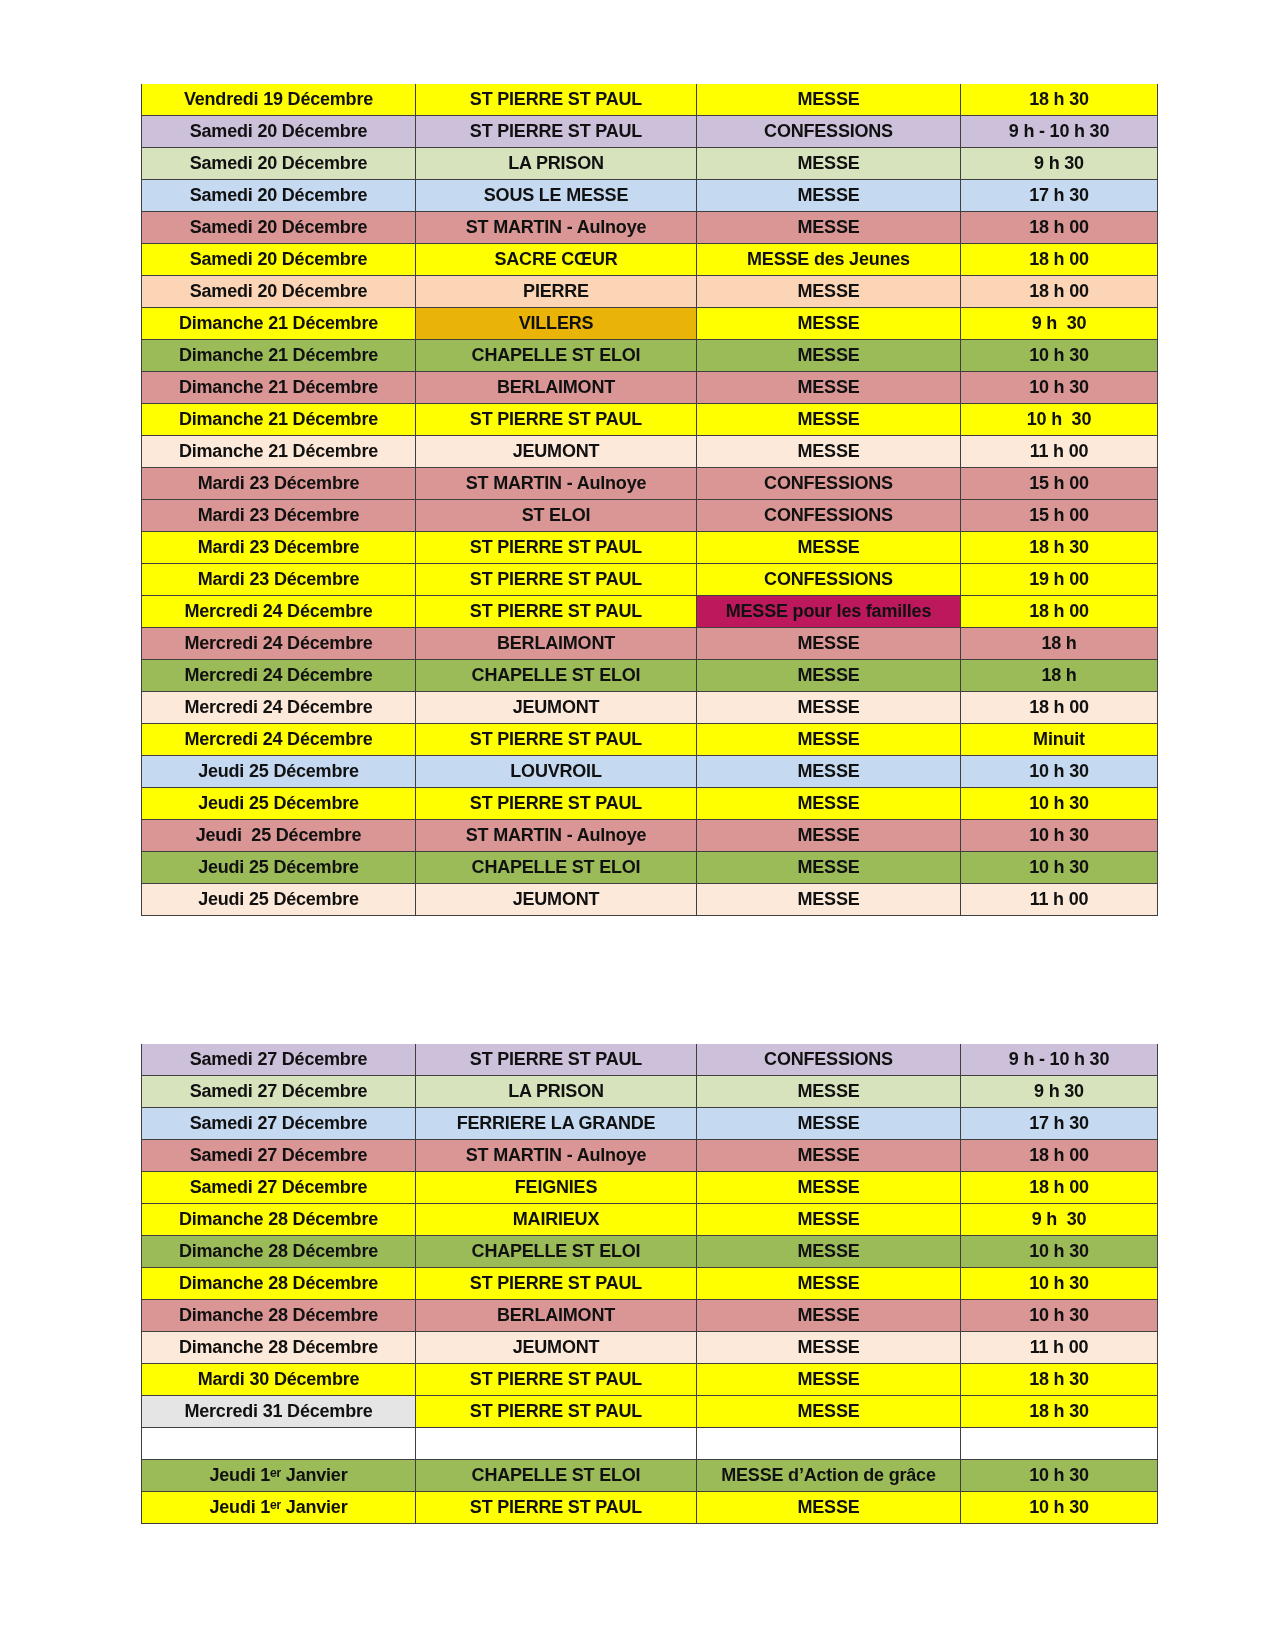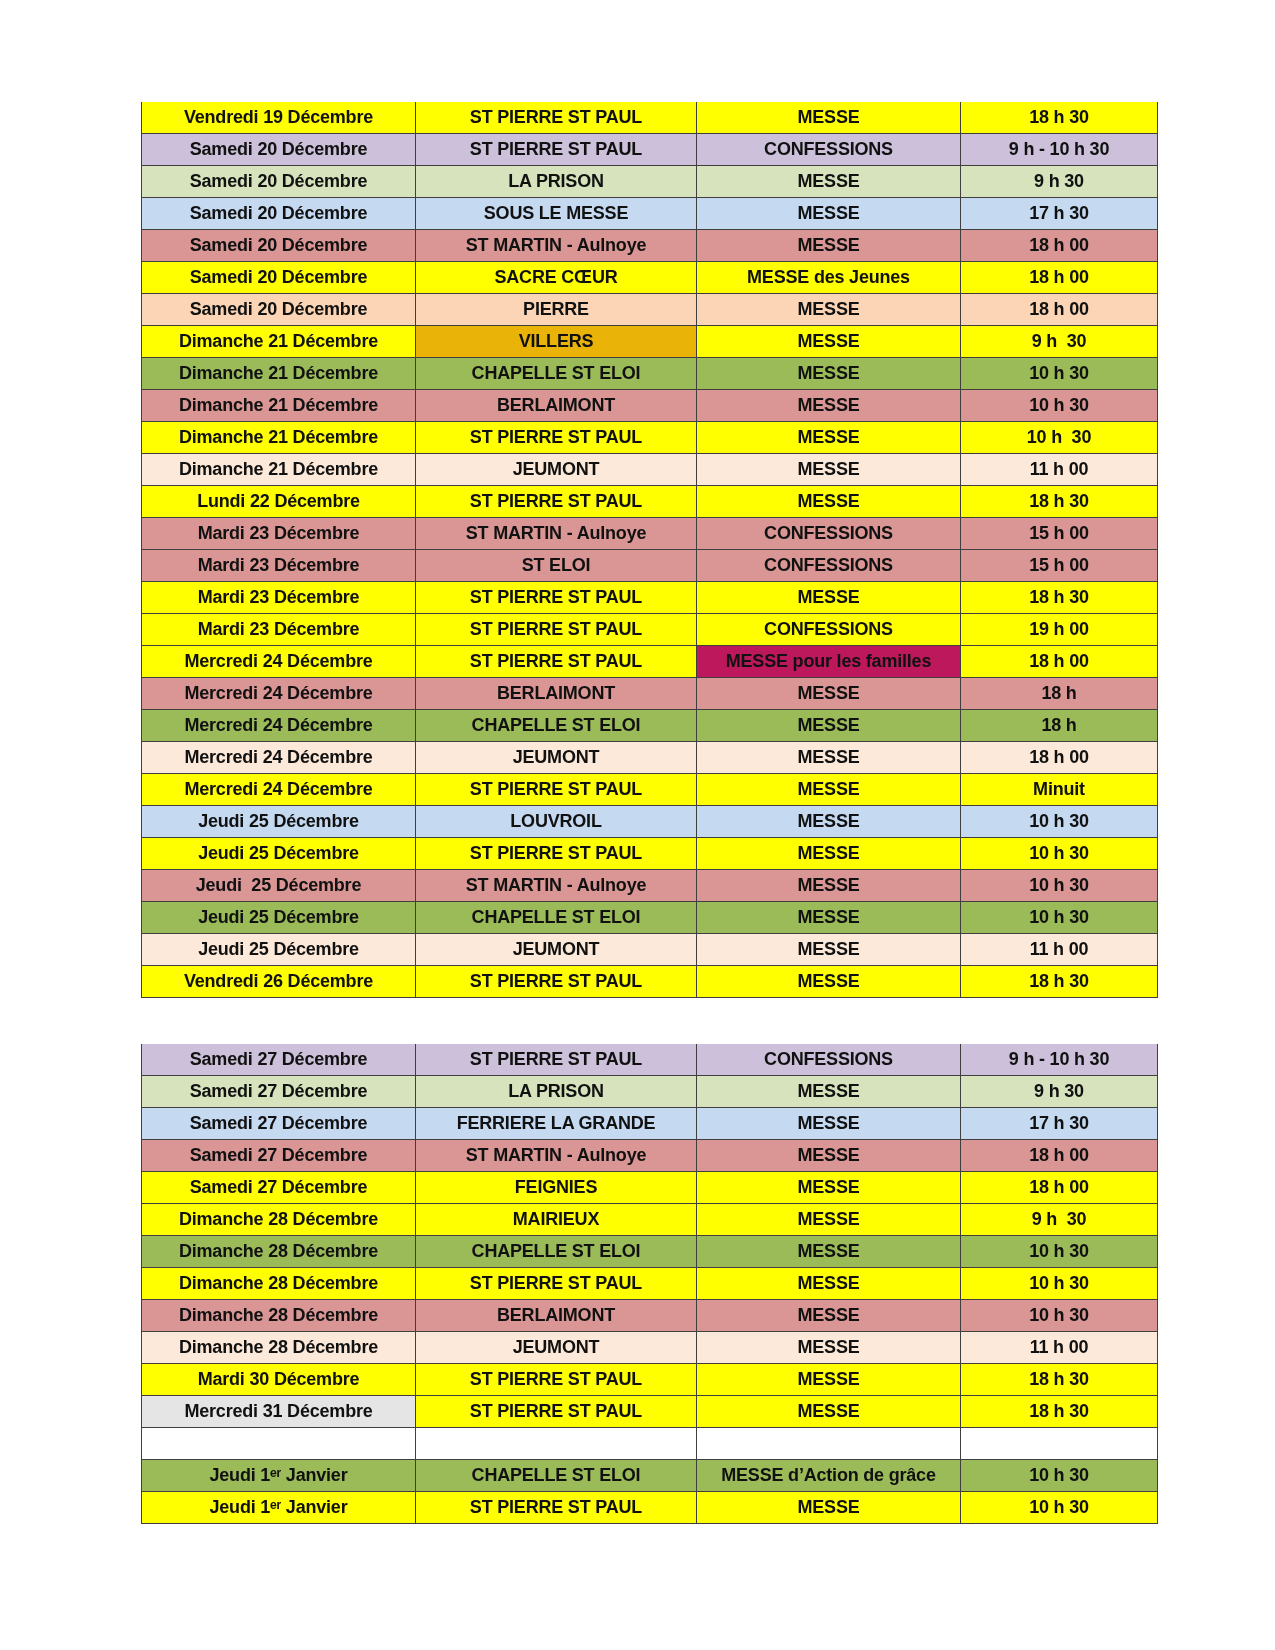--- a/index.html
+++ b/index.html
@@ -18,21 +18,21 @@
     inset: 0;
     background: #ffffff;
   }
   table.schedule {
     position: absolute;
     left: 141px;
     width: 1016px;
     border-collapse: collapse;
     table-layout: fixed;
   }
-  #table-0 { top: 102px; }
+  #table-0 { top: 84px; }
   #table-1 { top: 1044px; }
   table.schedule td {
     border: 1px solid #3f3f3f;
     height: 31px;
     padding: 0 2px;
     text-align: center;
     vertical-align: middle;
     font-weight: bold;
     font-size: 18px;
     letter-spacing: -0.2px;
@@ -125,26 +125,20 @@
           <td style="background-color: rgb(255, 255, 0);">MESSE</td>
           <td style="background-color: rgb(255, 255, 0);">10 h  30</td>
         </tr>
         <tr>
           <td style="background-color: rgb(253, 233, 217);">Dimanche 21 Décembre</td>
           <td style="background-color: rgb(253, 233, 217);">JEUMONT</td>
           <td style="background-color: rgb(253, 233, 217);">MESSE</td>
           <td style="background-color: rgb(253, 233, 217);">11 h 00</td>
         </tr>
         <tr>
-          <td style="background-color: rgb(255, 255, 0);">Lundi 22 Décembre</td>
-          <td style="background-color: rgb(255, 255, 0);">ST PIERRE ST PAUL</td>
-          <td style="background-color: rgb(255, 255, 0);">MESSE</td>
-          <td style="background-color: rgb(255, 255, 0);">18 h 30</td>
-        </tr>
-        <tr>
           <td style="background-color: rgb(217, 150, 148);">Mardi 23 Décembre</td>
           <td style="background-color: rgb(217, 150, 148);">ST MARTIN - Aulnoye</td>
           <td style="background-color: rgb(217, 150, 148);">CONFESSIONS</td>
           <td style="background-color: rgb(217, 150, 148);">15 h 00</td>
         </tr>
         <tr>
           <td style="background-color: rgb(217, 150, 148);">Mardi 23 Décembre</td>
           <td style="background-color: rgb(217, 150, 148);">ST ELOI</td>
           <td style="background-color: rgb(217, 150, 148);">CONFESSIONS</td>
           <td style="background-color: rgb(217, 150, 148);">15 h 00</td>
@@ -213,26 +207,20 @@
           <td style="background-color: rgb(155, 187, 89);">Jeudi 25 Décembre</td>
           <td style="background-color: rgb(155, 187, 89);">CHAPELLE ST ELOI</td>
           <td style="background-color: rgb(155, 187, 89);">MESSE</td>
           <td style="background-color: rgb(155, 187, 89);">10 h 30</td>
         </tr>
         <tr>
           <td style="background-color: rgb(253, 233, 217);">Jeudi 25 Décembre</td>
           <td style="background-color: rgb(253, 233, 217);">JEUMONT</td>
           <td style="background-color: rgb(253, 233, 217);">MESSE</td>
           <td style="background-color: rgb(253, 233, 217);">11 h 00</td>
-        </tr>
-        <tr>
-          <td style="background-color: rgb(255, 255, 0);">Vendredi 26 Décembre</td>
-          <td style="background-color: rgb(255, 255, 0);">ST PIERRE ST PAUL</td>
-          <td style="background-color: rgb(255, 255, 0);">MESSE</td>
-          <td style="background-color: rgb(255, 255, 0);">18 h 30</td>
         </tr>
       </tbody>
   </table>
 
   <table class="schedule" id="table-1">
     <colgroup>
       <col class="c-date">
         <col class="c-place">
         <col class="c-event">
         <col class="c-time">

